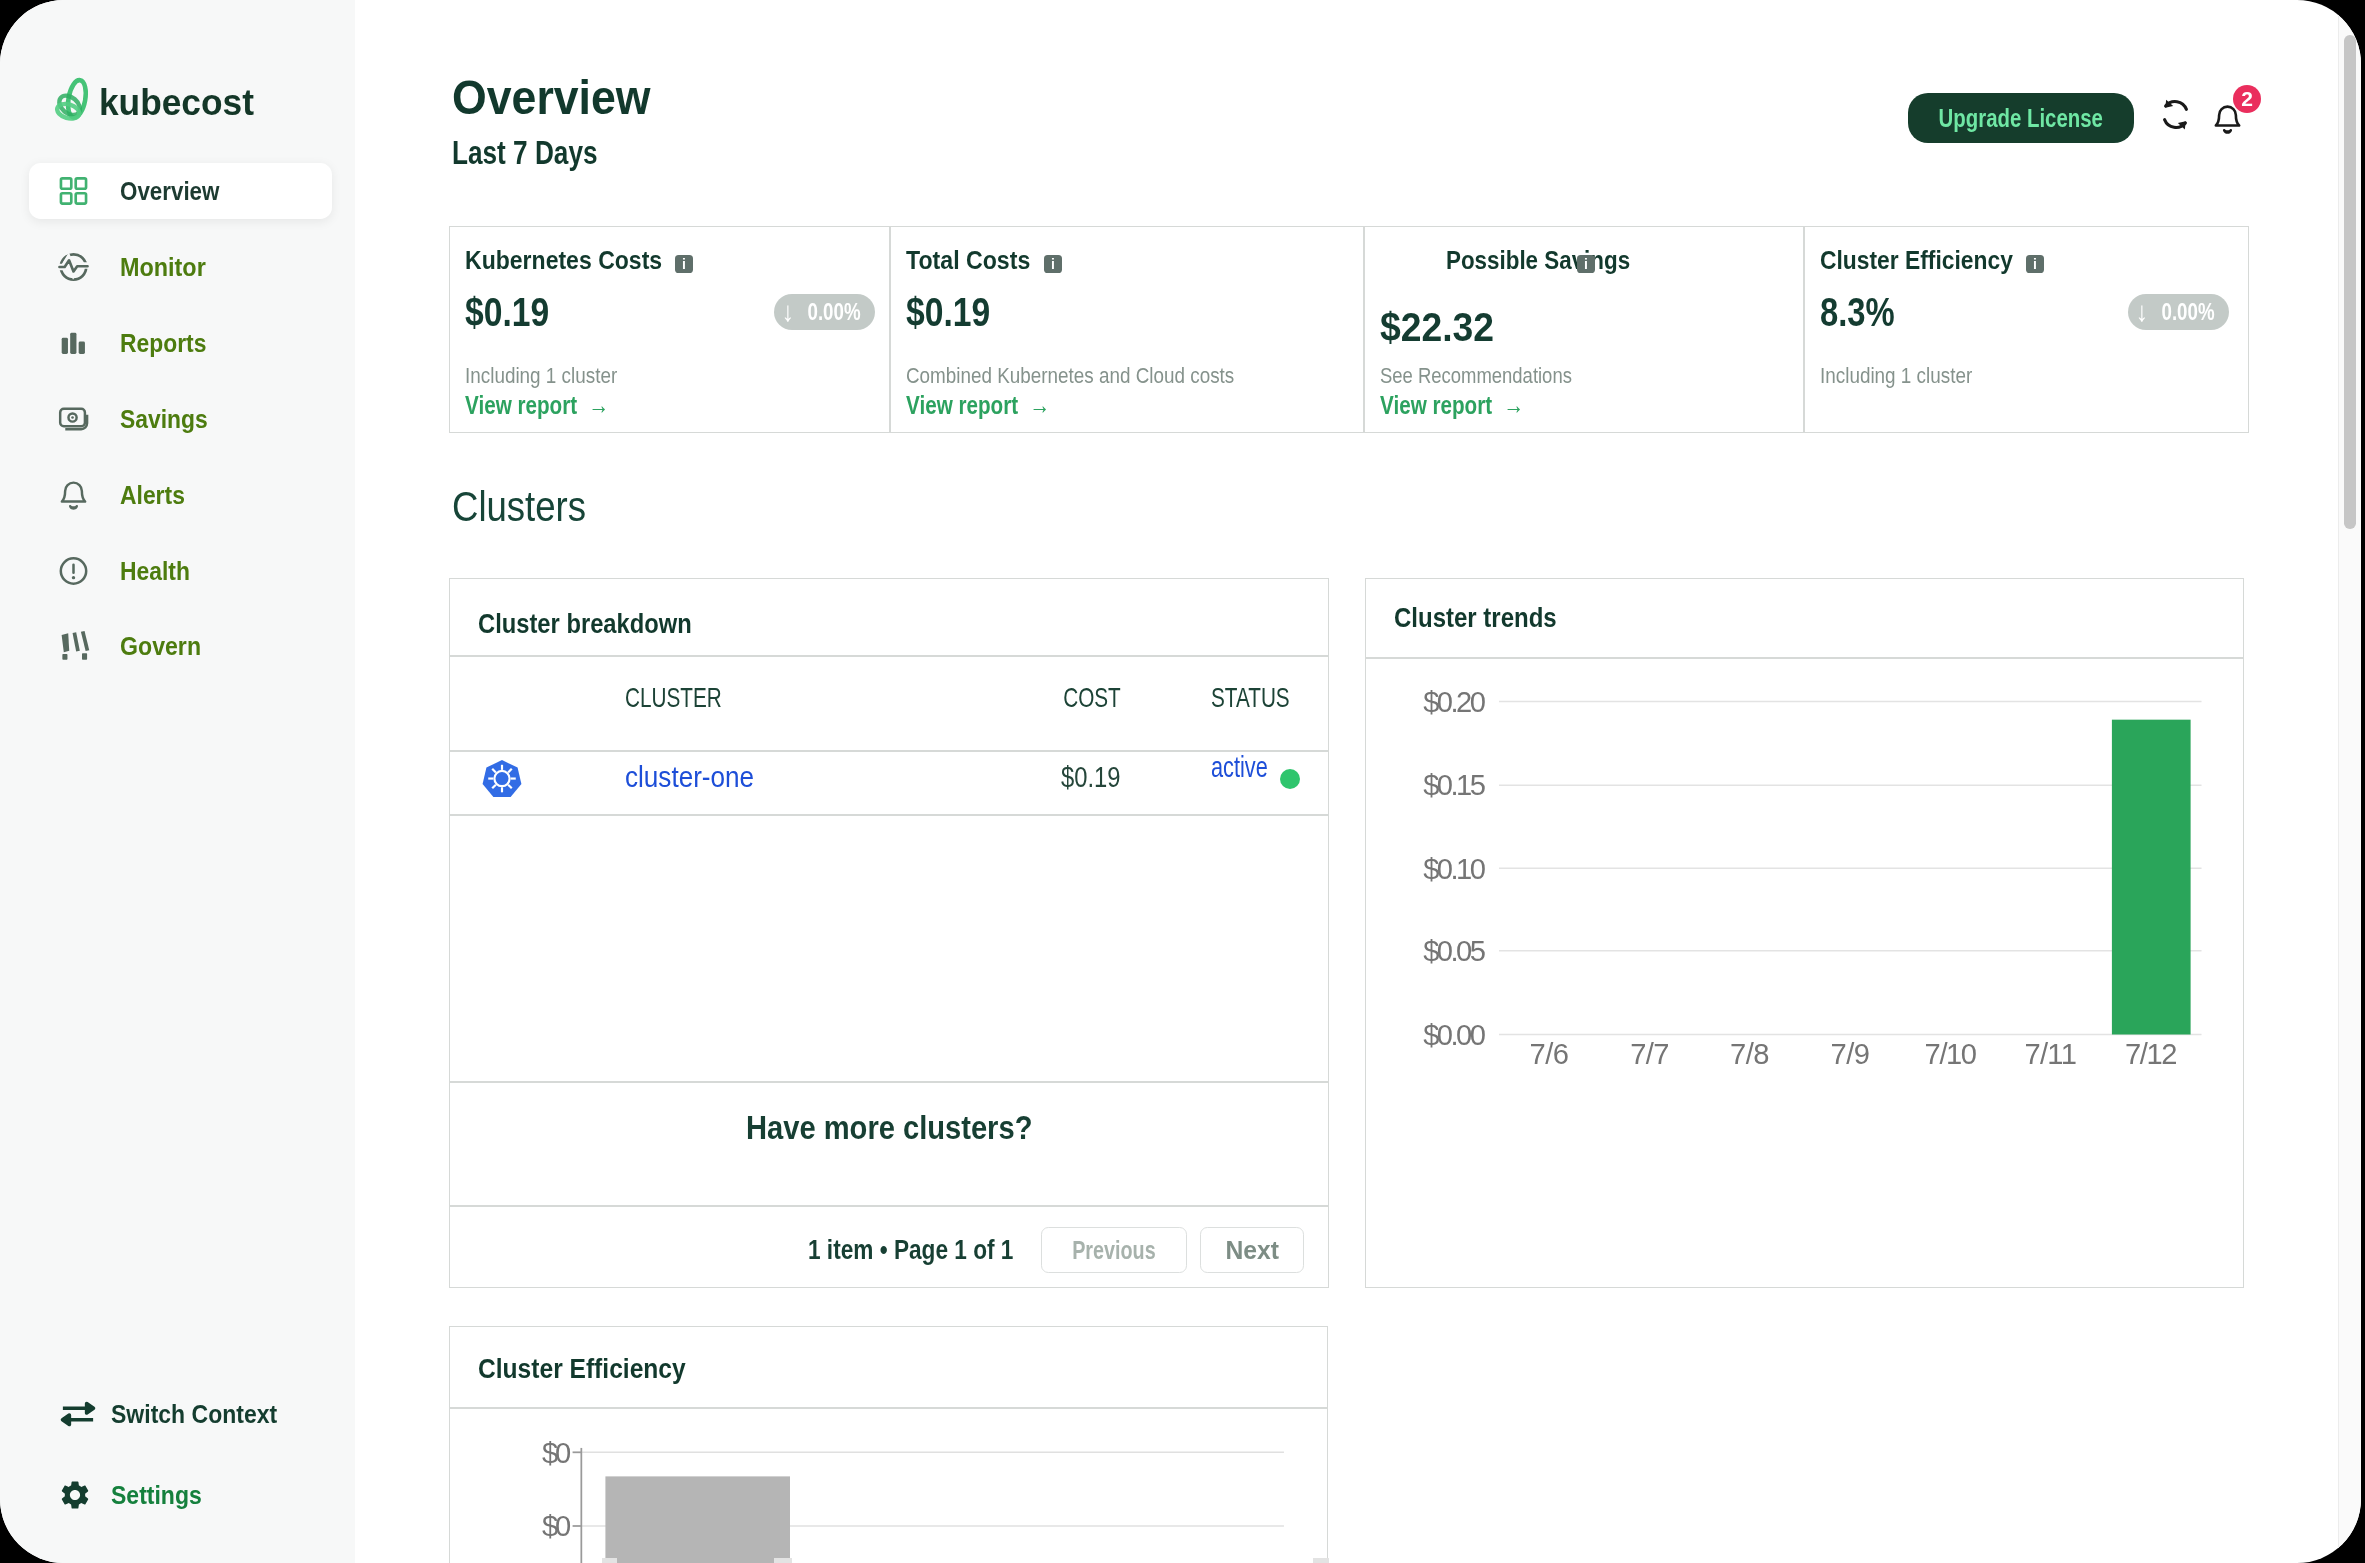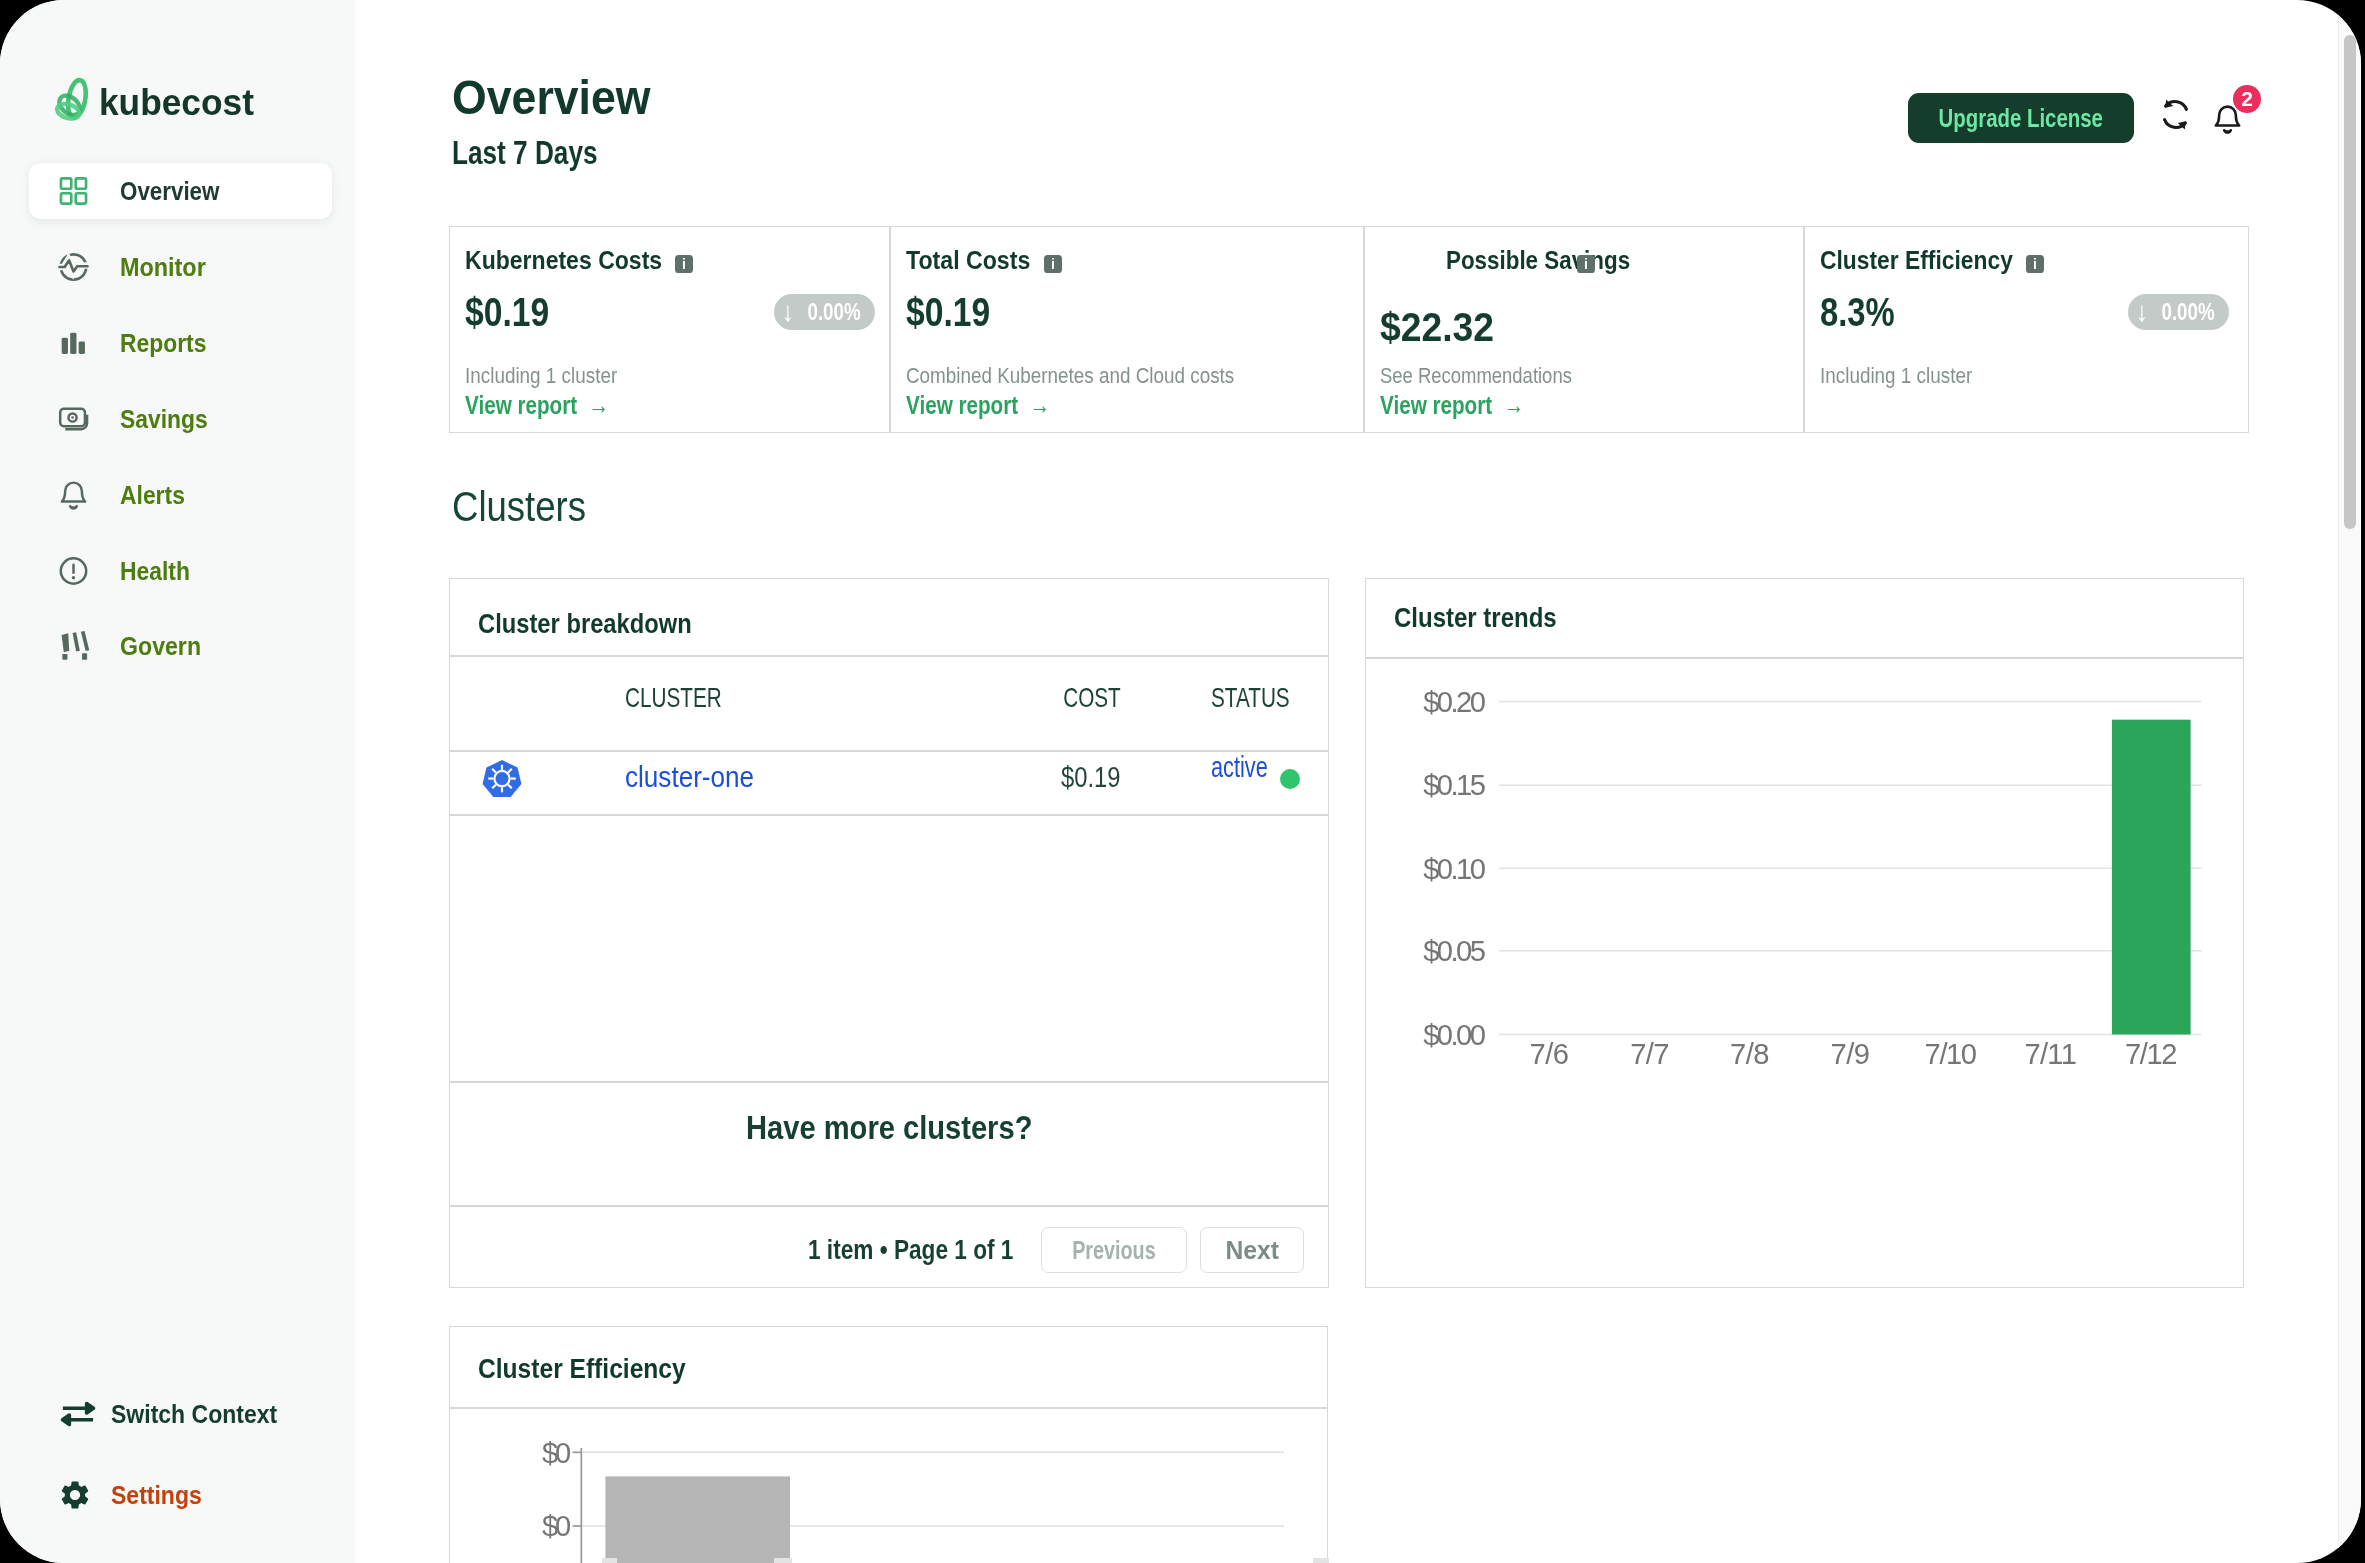--- a/index.html
+++ b/index.html
@@ -12,21 +12,21 @@
   .sxr{display:inline-block;transform-origin:100% 50%;white-space:nowrap;}
   
   #sidebar{position:absolute;left:0;top:0;width:355px;height:1563px;background:#f7f8f8;}
   .menu-item{position:absolute;left:0;width:355px;height:56px;}
   .menu-label{position:absolute;left:120px;top:50%;transform:translateY(-50%);font-size:26px;font-weight:700;color:#4d7c0f;}
   .menu-icon{position:absolute;left:58px;top:50%;transform:translateY(-50%);}
   #activecard{position:absolute;left:29px;top:163px;width:303px;height:56px;background:#fff;border-radius:11.7px;box-shadow:0 2.9px 10.2px rgba(0,0,0,0.07);}
   
   h1{position:absolute;left:452px;top:70px;margin:0;font-size:48px;font-weight:700;color:#12392d;line-height:1.15;}
   #last7{position:absolute;left:452px;top:133px;font-size:34px;font-weight:700;color:#12392d;}
-  #upgbtn{position:absolute;left:1908px;top:93px;width:226px;height:50px;background:#153d2c;border-radius:11px;color:#6fe7a4;font-size:25.5px;font-weight:700;display:flex;align-items:center;justify-content:center;}
+  #upgbtn{position:absolute;left:1908px;top:93px;width:226px;height:50px;background:#153d2c;border-radius:20px;color:#6fe7a4;font-size:25.5px;font-weight:700;display:flex;align-items:center;justify-content:center;}
   #badge{position:absolute;left:2233px;top:85px;width:28px;height:28px;border-radius:50%;background:#ea2e5d;color:#fff;font-size:21px;font-weight:700;display:flex;align-items:center;justify-content:center;}
   
   #cards{position:absolute;left:449px;top:226px;width:1800px;height:207px;border:1.5px solid #d6d9d7;}
   .cdiv{position:absolute;top:0;bottom:0;width:1.5px;background:#d6d9d7;}
   .ctitle{position:absolute;top:245px;font-size:26px;font-weight:700;color:#12392d;line-height:1.2;}
   .cinfo{position:absolute;top:255px;width:18px;height:18px;background:#5f6f6a;border-radius:3.6px;color:#fff;font-size:14px;font-weight:700;text-align:center;line-height:18px;}
   .cvalue{position:absolute;top:289px;font-size:41px;font-weight:700;color:#143c31;line-height:1.15;}
   .csub{position:absolute;top:363px;font-size:22.6px;color:#85928c;line-height:1.15;}
   .clink{position:absolute;top:391px;font-size:25.5px;font-weight:700;color:#2ca25f;line-height:1.15;}
   .pill{position:absolute;top:294px;width:101px;height:36px;border-radius:18px;background:#c3cac7;color:#fff;display:flex;align-items:center;justify-content:center;font-size:24px;font-weight:700;}
@@ -142,21 +142,21 @@
           <path d="M13 22.5 l-9.5 6.5 9.5 6.5 z"></path>
         </g>
       </svg>
       <div class="menu-label" style="left:111px;color:#143d2f;"><span class="sx" style="transform:scaleX(0.885);">Switch Context</span></div>
     </div>
 
     <div class="menu-item" style="top:1467px;">
       <svg class="menu-icon" style="left:58px;" width="34" height="34" viewBox="0 0 24 24">
         <path fill="#143d2f" d="M19.14,12.94c0.04-0.3,0.06-0.61,0.06-0.94c0-0.32-0.02-0.64-0.07-0.94l2.03-1.58c0.18-0.14,0.23-0.41,0.12-0.61 l-1.92-3.32c-0.12-0.22-0.37-0.29-0.59-0.22l-2.39,0.96c-0.5-0.38-1.03-0.7-1.62-0.94L14.4,2.81c-0.04-0.24-0.24-0.41-0.48-0.41 h-3.84c-0.24,0-0.43,0.17-0.47,0.41L9.25,5.35C8.66,5.59,8.12,5.92,7.63,6.29L5.24,5.33c-0.22-0.08-0.47,0-0.59,0.22L2.74,8.87 C2.62,9.08,2.66,9.34,2.86,9.48l2.03,1.58C4.84,11.36,4.8,11.69,4.8,12s0.02,0.64,0.07,0.94l-2.03,1.58 c-0.18,0.14-0.23,0.41-0.12,0.61l1.92,3.32c0.12,0.22,0.37,0.29,0.59,0.22l2.39-0.96c0.5,0.38,1.03,0.7,1.62,0.94l0.36,2.54 c0.05,0.24,0.24,0.41,0.48,0.41h3.84c0.24,0,0.44-0.17,0.47-0.41l0.36-2.54c0.59-0.24,1.13-0.56,1.62-0.94l2.39,0.96 c0.22,0.08,0.47,0,0.59-0.22l1.92-3.32c0.12-0.22,0.07-0.47-0.12-0.61L19.14,12.94z M12,15.6c-1.98,0-3.6-1.62-3.6-3.6 s1.62-3.6,3.6-3.6s3.6,1.62,3.6,3.6S13.98,15.6,12,15.6z"></path>
       </svg>
-      <div class="menu-label" style="left:111px;color:#c2410c;"><span class="sx" style="transform:scaleX(0.885);">Settings</span></div>
+      <div class="menu-label" style="left:111px;color:#15803d;"><span class="sx" style="transform:scaleX(0.885);">Settings</span></div>
     </div>
   </div>
 
   <h1><span class="sx" style="transform:scaleX(0.93);">Overview</span></h1>
   <div id="last7"><span class="sx" style="transform:scaleX(0.77);">Last 7 Days</span></div>
   <div id="upgbtn">
       <span class="sxc" style="transform:scaleX(0.8);">Upgrade License</span>
     </div>
 
   <svg class="abs" style="left:2158px;top:97px" width="35" height="35" viewBox="0 0 24 24">

